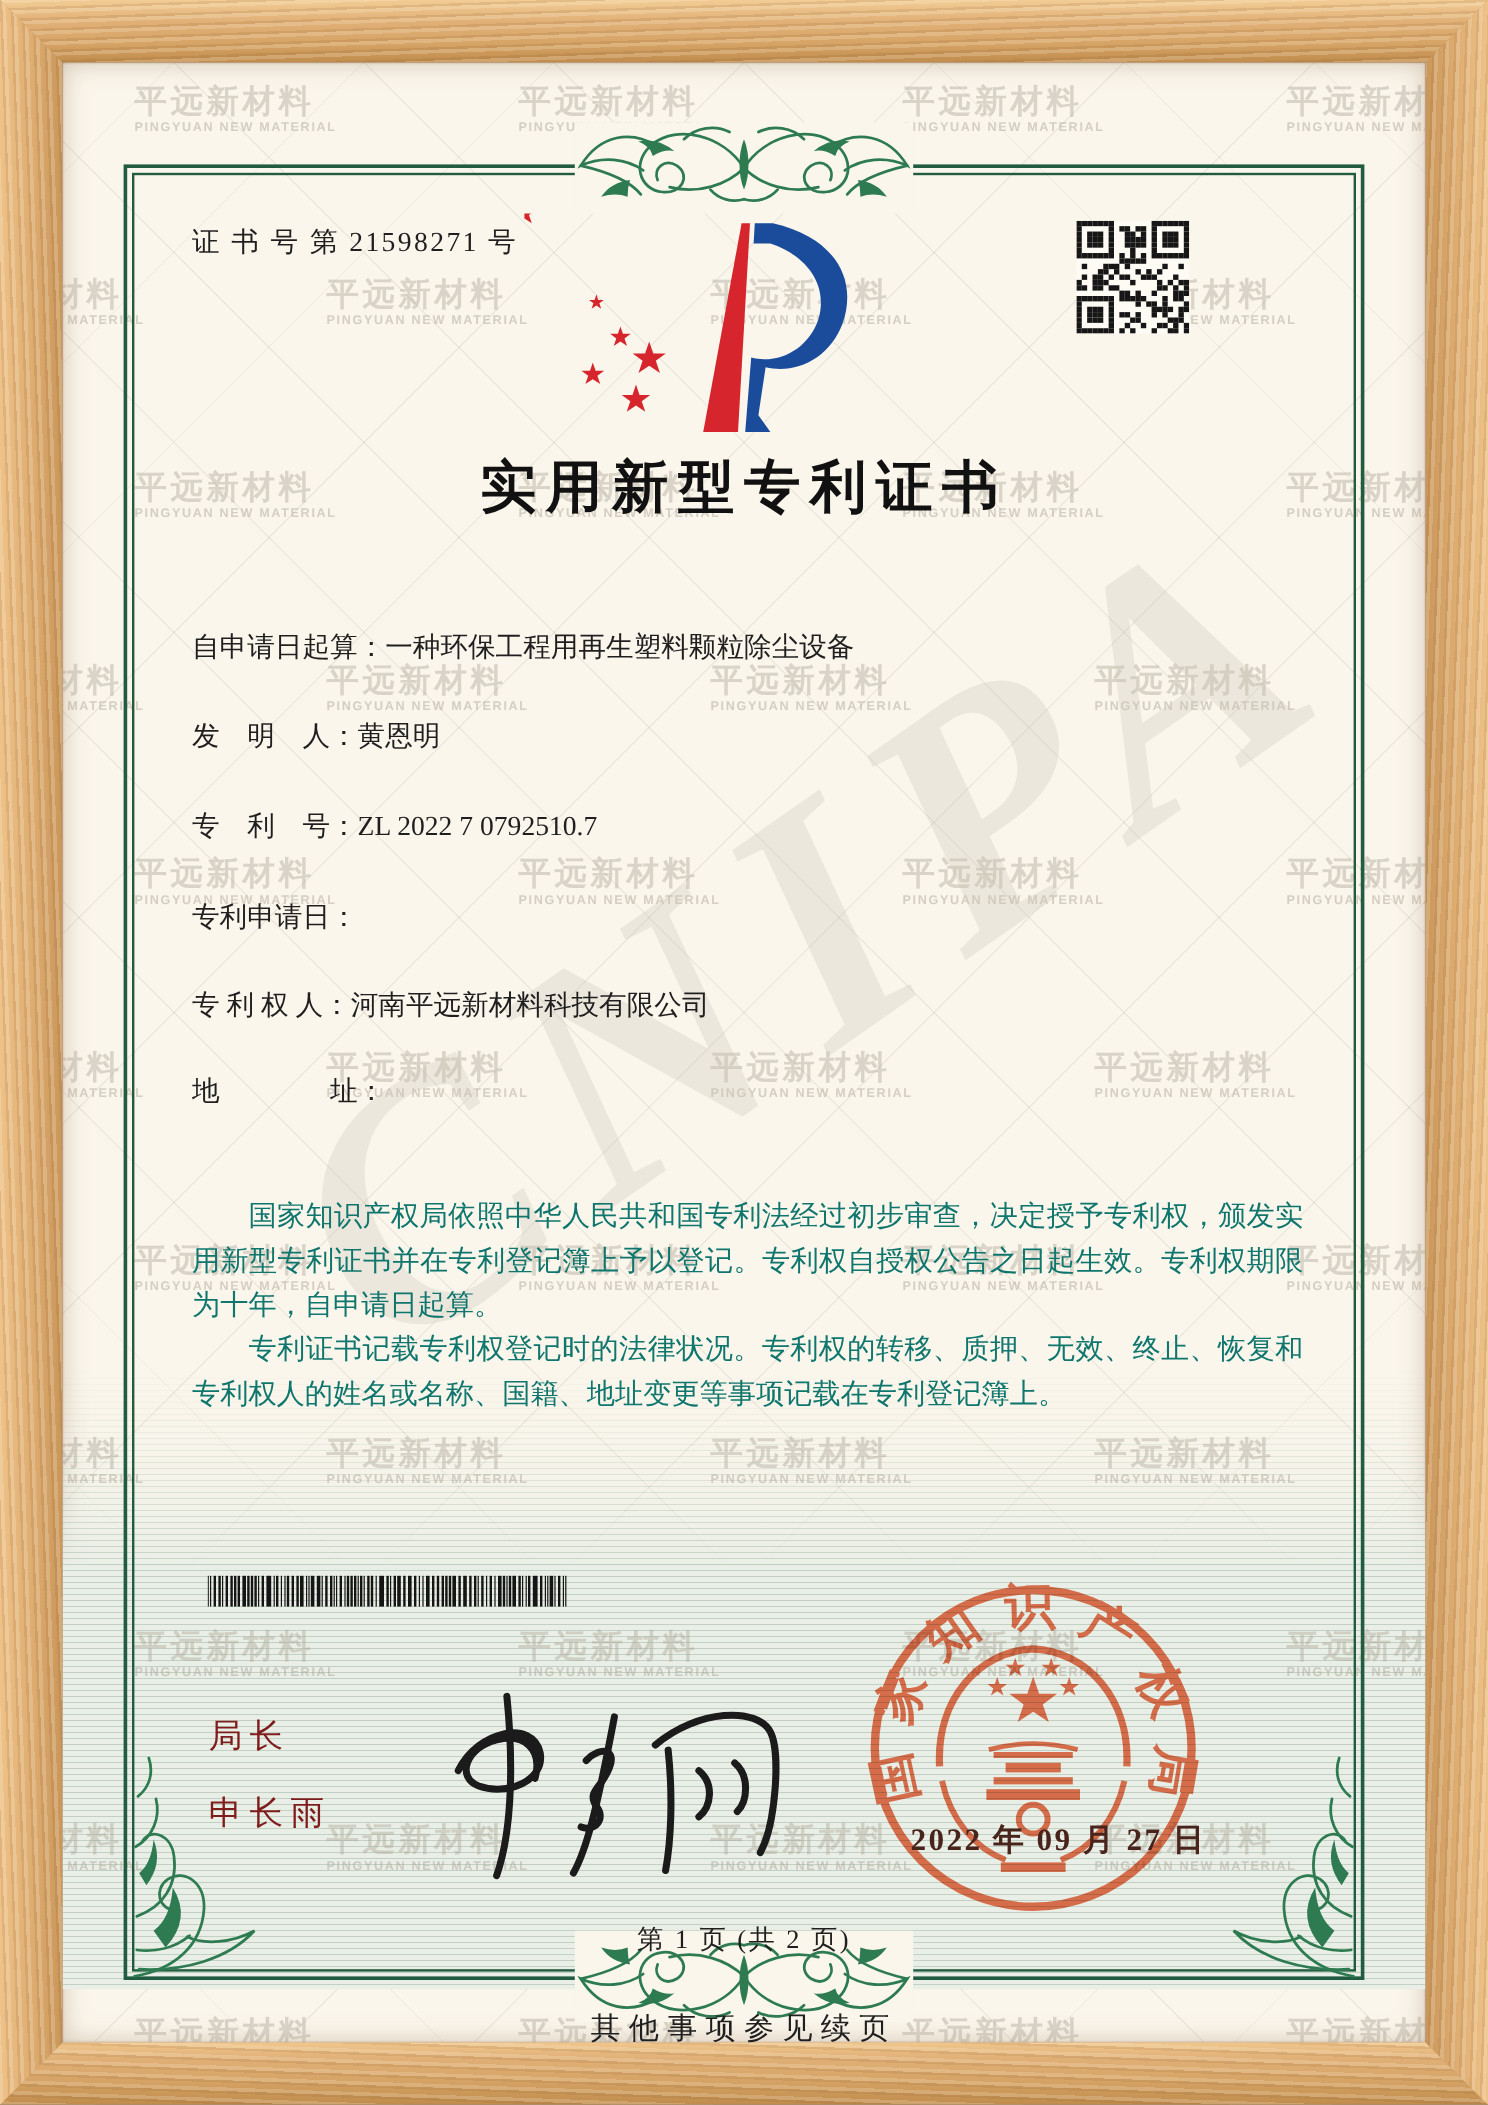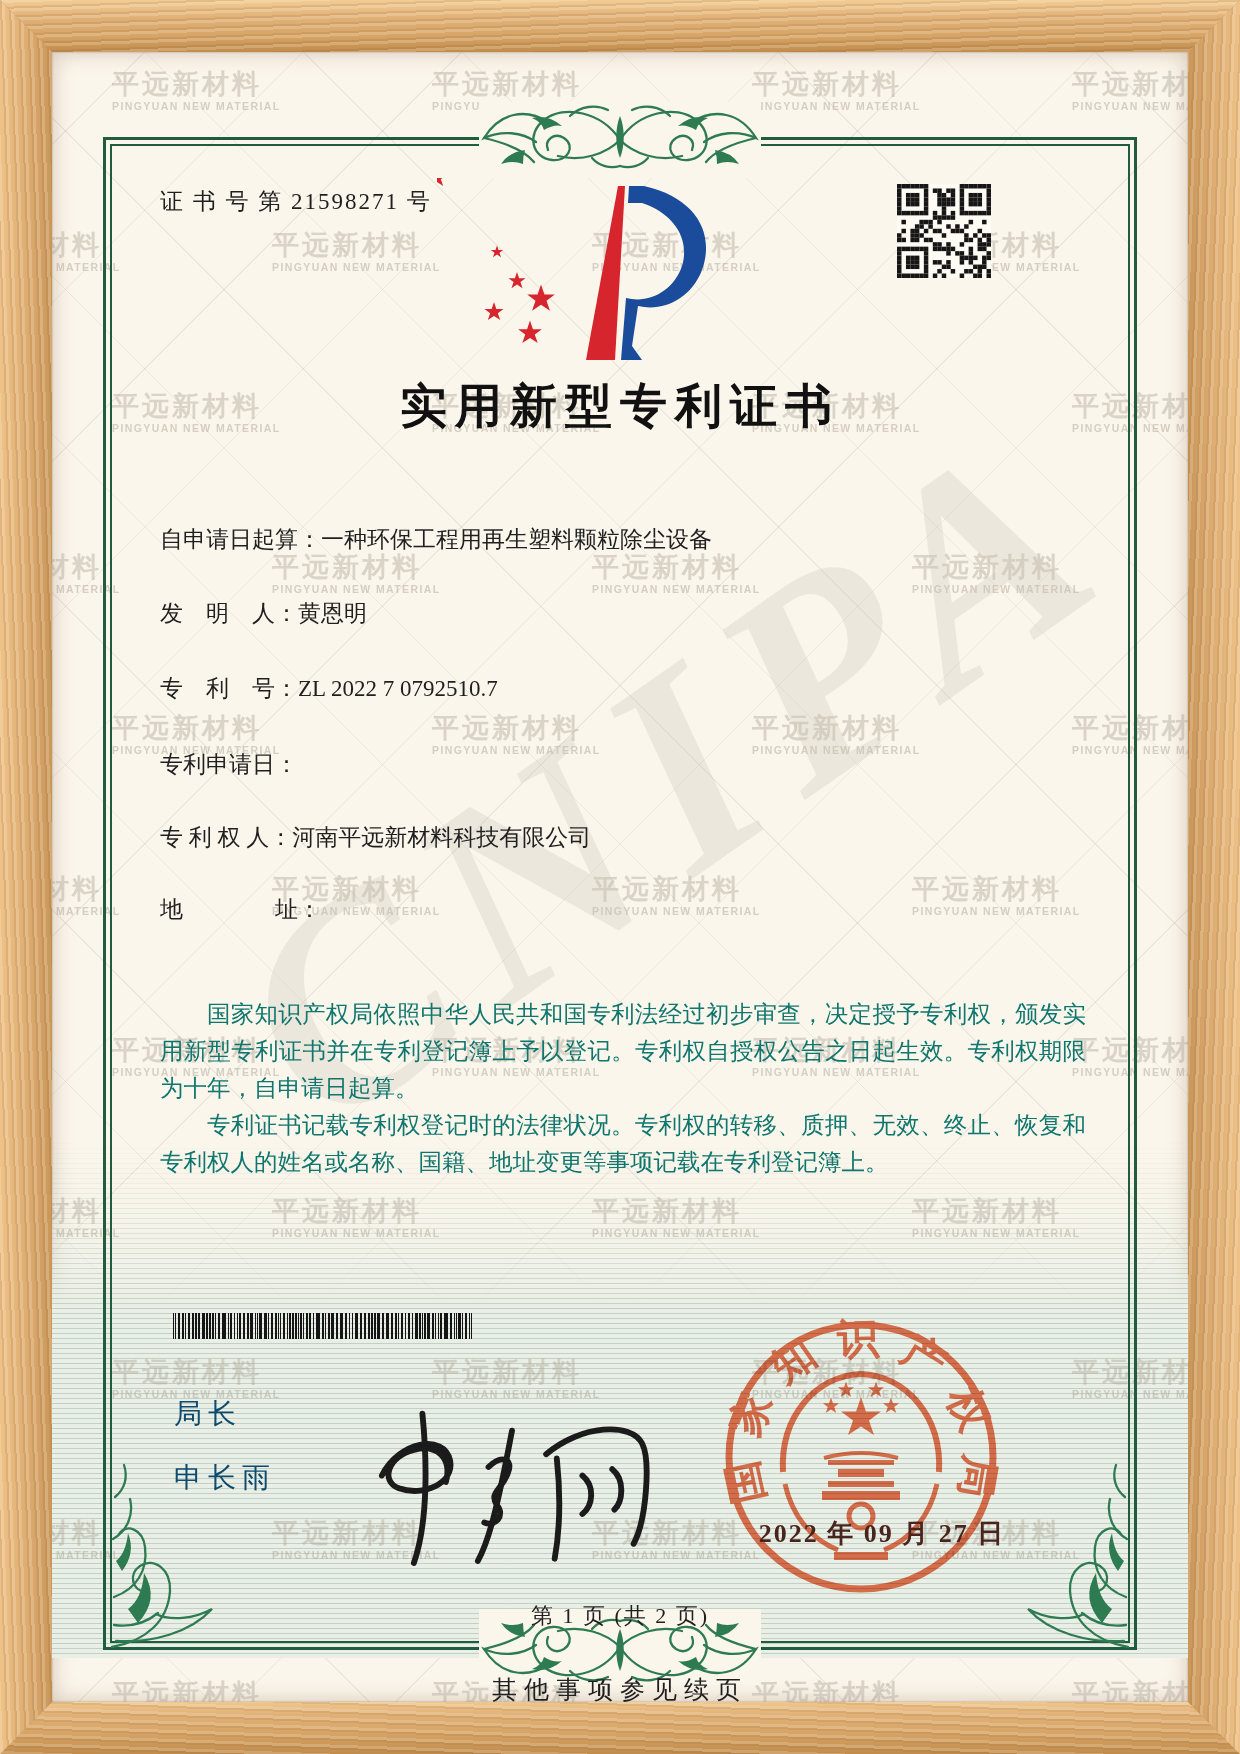--- a/index.html
+++ b/index.html
@@ -80,22 +80,22 @@
   .flabel{white-space:pre;flex:none}
   .fval{flex:1;max-width:608px}
   .r0{top:472px}.r1{top:546px}.r2{top:621px}.r3{top:697px}.r4{top:770px}.r5{top:842px}
   .grant{position:absolute;left:108px;top:920px;font-size:23px;width:980px}
   .grant-b{position:absolute;left:490px;top:0}
   .paras{position:absolute;left:108px;top:944px;width:926px;font-size:23.5px;line-height:37px;
     text-align:justify;color:#0f766e}
   .paras p{text-indent:2em;margin:0}
   .barcode{position:absolute;left:121px;top:1261px;width:306px;height:26px}
   .barcode rect{fill:#151515}
-  .signer{position:absolute;left:122px;top:1343px;font-family:Liberation Mono, monospace;
-    font-size:28px;letter-spacing:6px;color:#0c4a6e}
+  .signer{position:absolute;left:122px;top:1376px;font-family:Liberation Mono, monospace;
+    font-size:28px;letter-spacing:6px;color:#7f1d1d}
   .signer div{margin-bottom:26px}
   .signature{position:absolute;left:300px;top:1336px;width:320px;height:190px}
   .signature path{stroke:#1b1b1b;stroke-width:5.5;fill:none;stroke-linecap:round;stroke-linejoin:round}
   .pagefoot{position:absolute;left:0;width:100%;top:1549px;text-align:center;font-size:22px;letter-spacing:2px}
   .note{position:absolute;left:0;width:100%;top:1621px;text-align:center;font-size:25px;letter-spacing:7px;z-index:4}
   
   .seal{position:absolute;left:664px;top:1260px;width:290px;height:290px;z-index:5;
     opacity:.9;mix-blend-mode:multiply}
   .seal .ln{stroke:var(--seal);fill:none}
   .seal text{fill:var(--seal);font-family:"Liberation Sans",sans-serif;font-weight:700}

